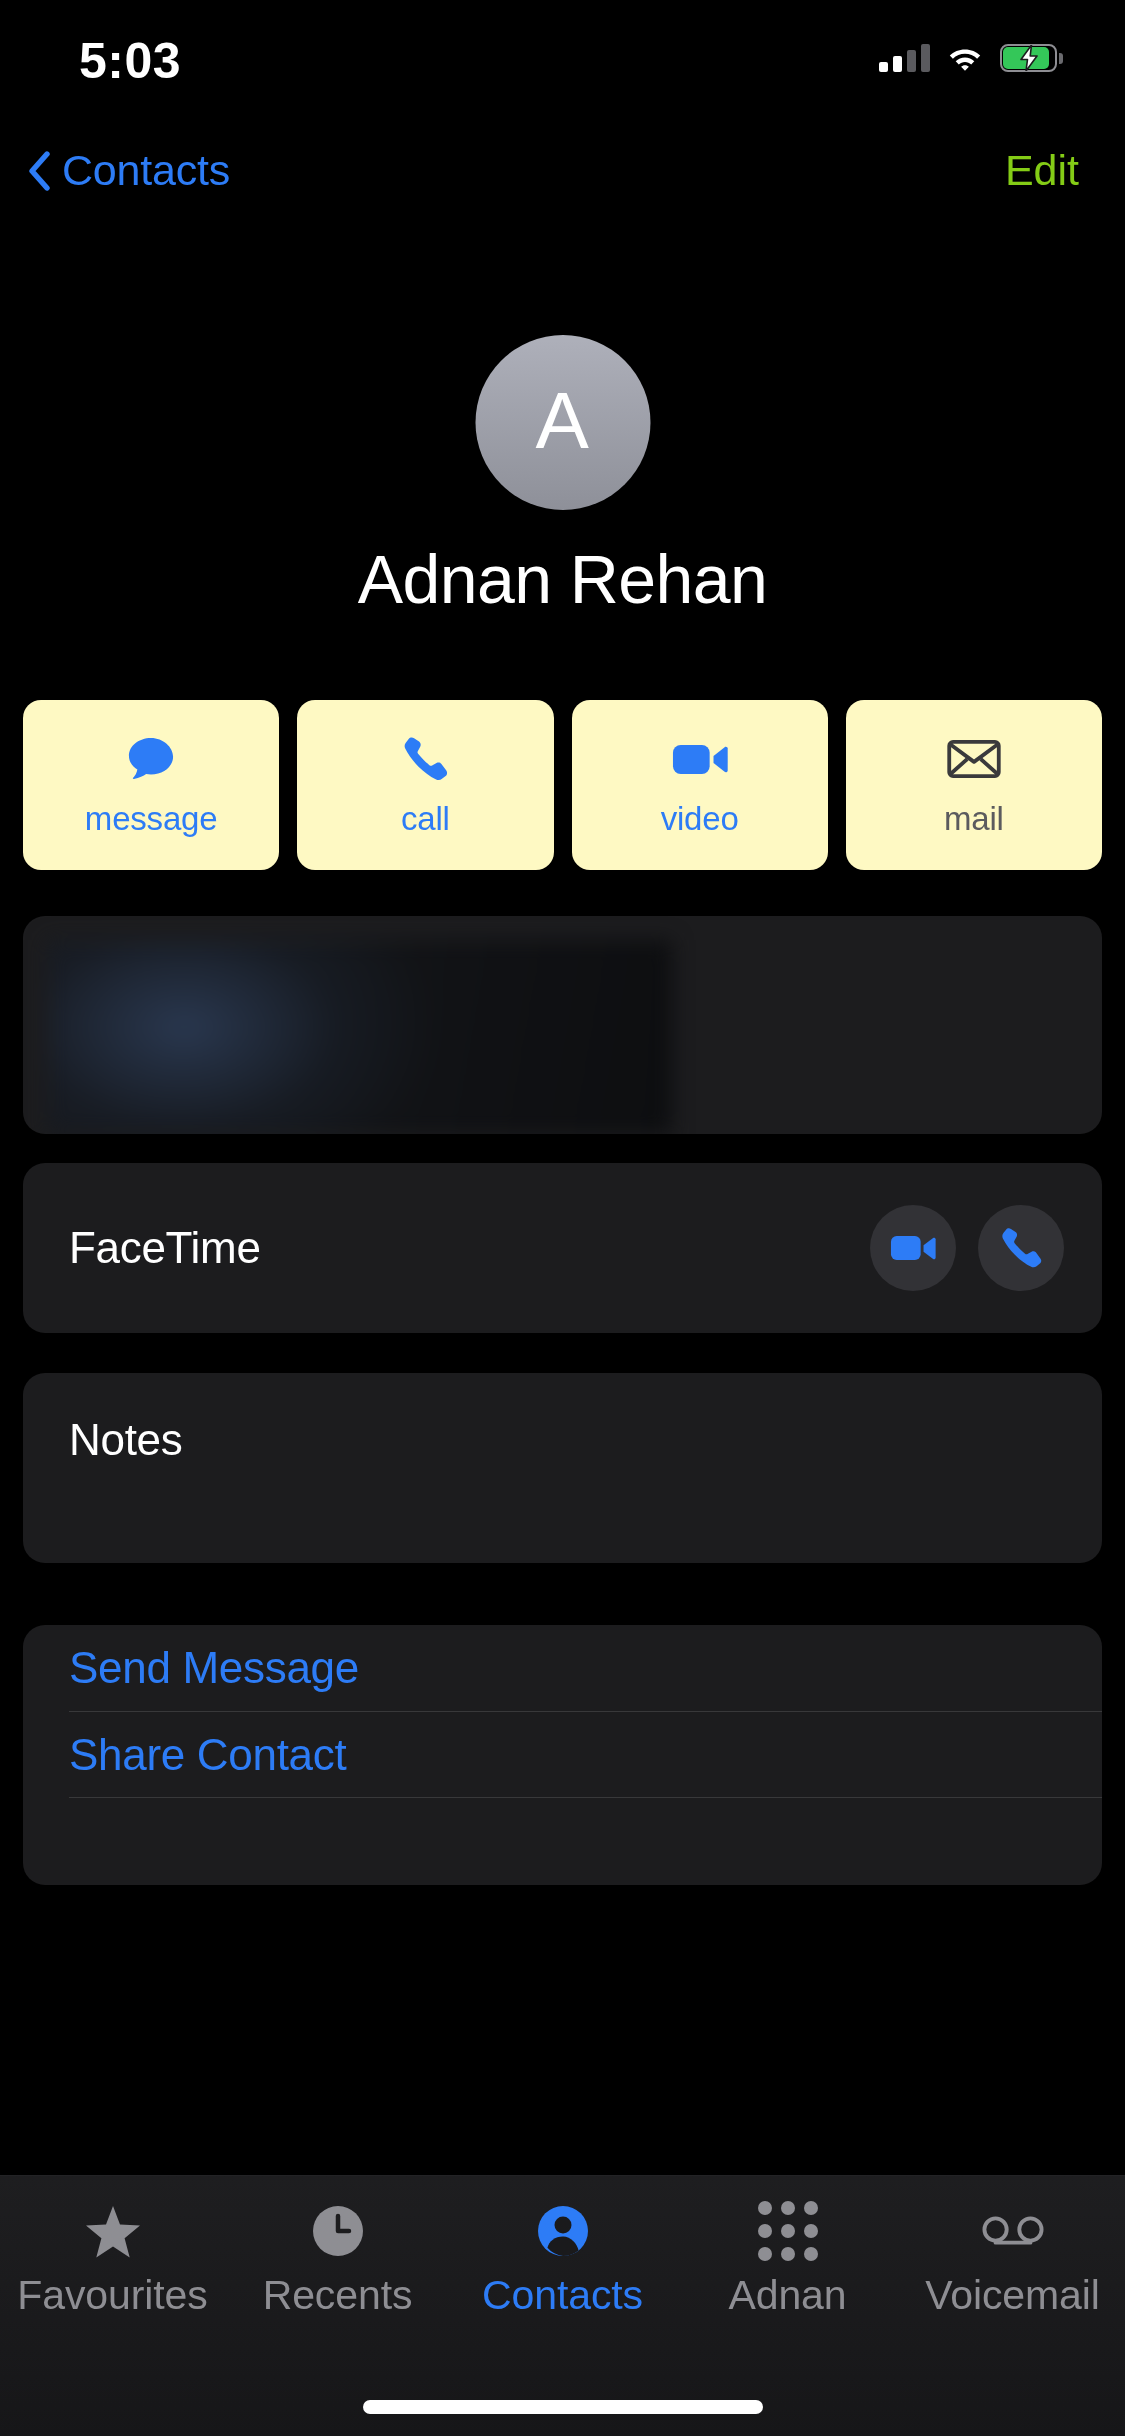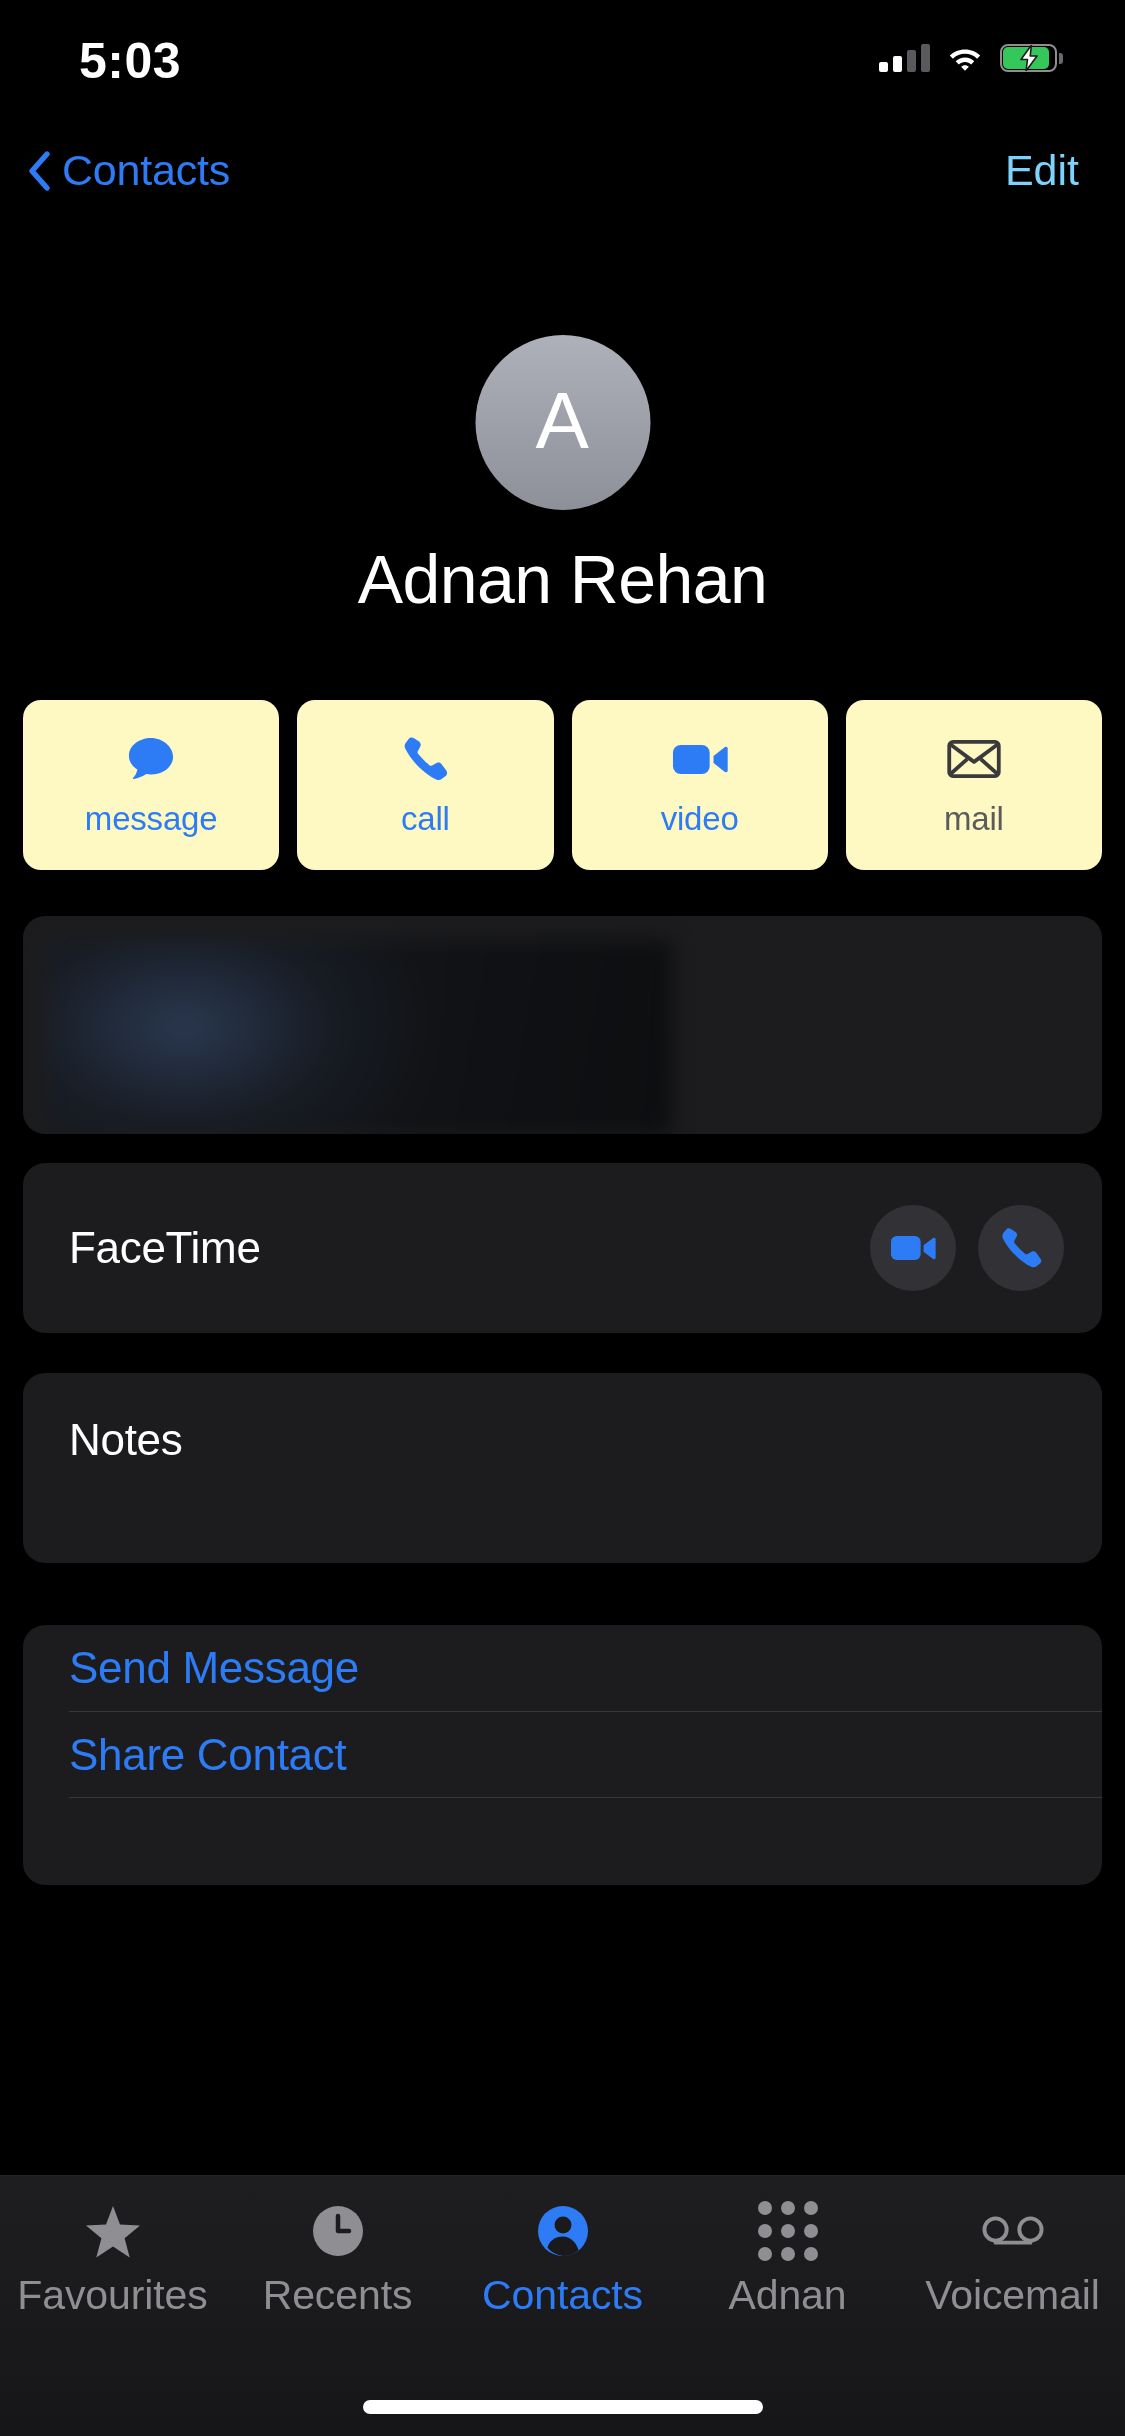--- a/index.html
+++ b/index.html
@@ -56,21 +56,21 @@
     position:absolute; top:132px; left:0; width:1125px; height:96px;
   }
   .nav-back {
     position:absolute; left:28px; top:14px;
     display:flex; align-items:center; gap:12px; cursor:pointer;
   }
   .chev { width:22px; height:40px; flex:0 0 auto; }
   .nav-back-label { font-size:43px; color:#2d7cf6; letter-spacing:-0.2px; }
   .nav-edit {
     position:absolute; right:46px; top:14px;
-    font-size:43px; color:#7dd3fc; cursor:pointer;
+    font-size:43px; color:#84cc16; cursor:pointer;
   }
 
   
   .avatar {
     position:absolute; left:50%; top:335px; transform:translateX(-50%);
     width:175px; height:175px; border-radius:50%;
     background:linear-gradient(180deg,#aeb0ba 0%,#8e9099 100%);
     display:flex; align-items:center; justify-content:center;
   }
   .avatar-initial {

